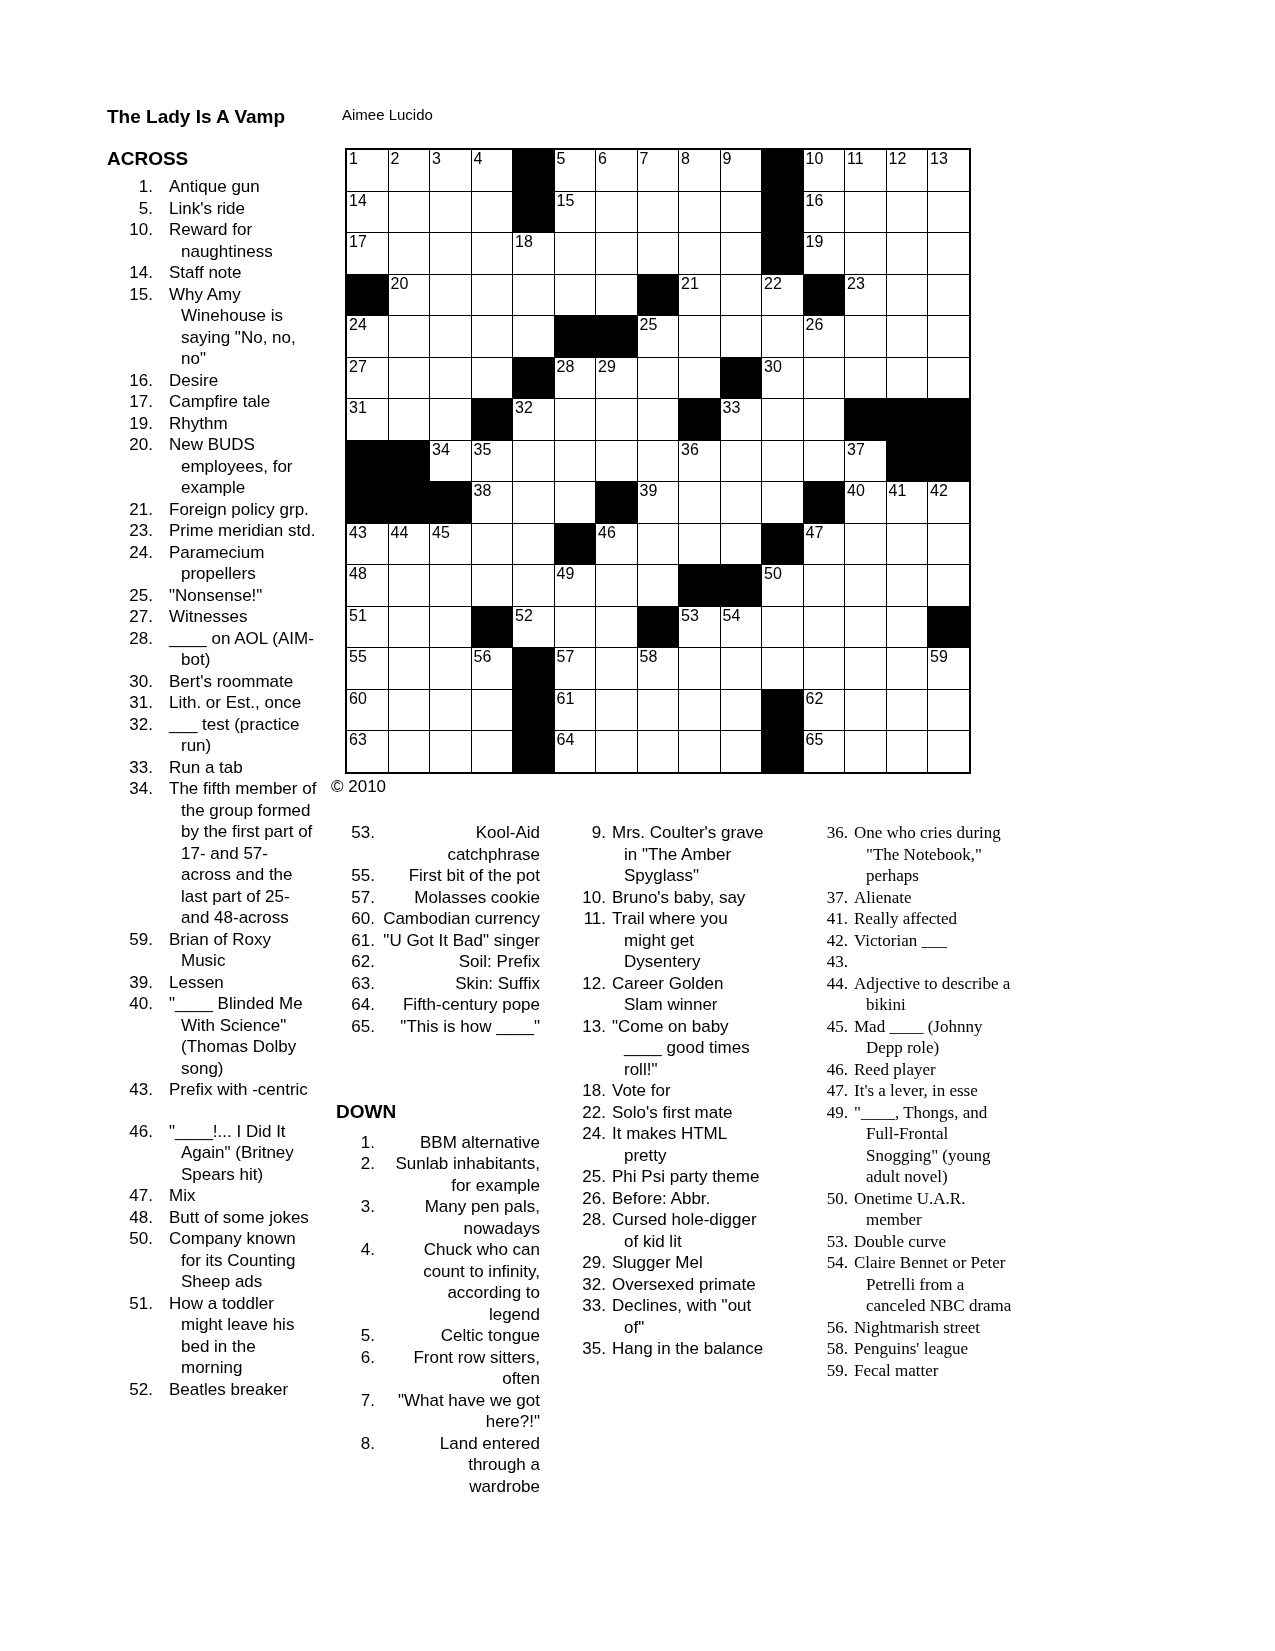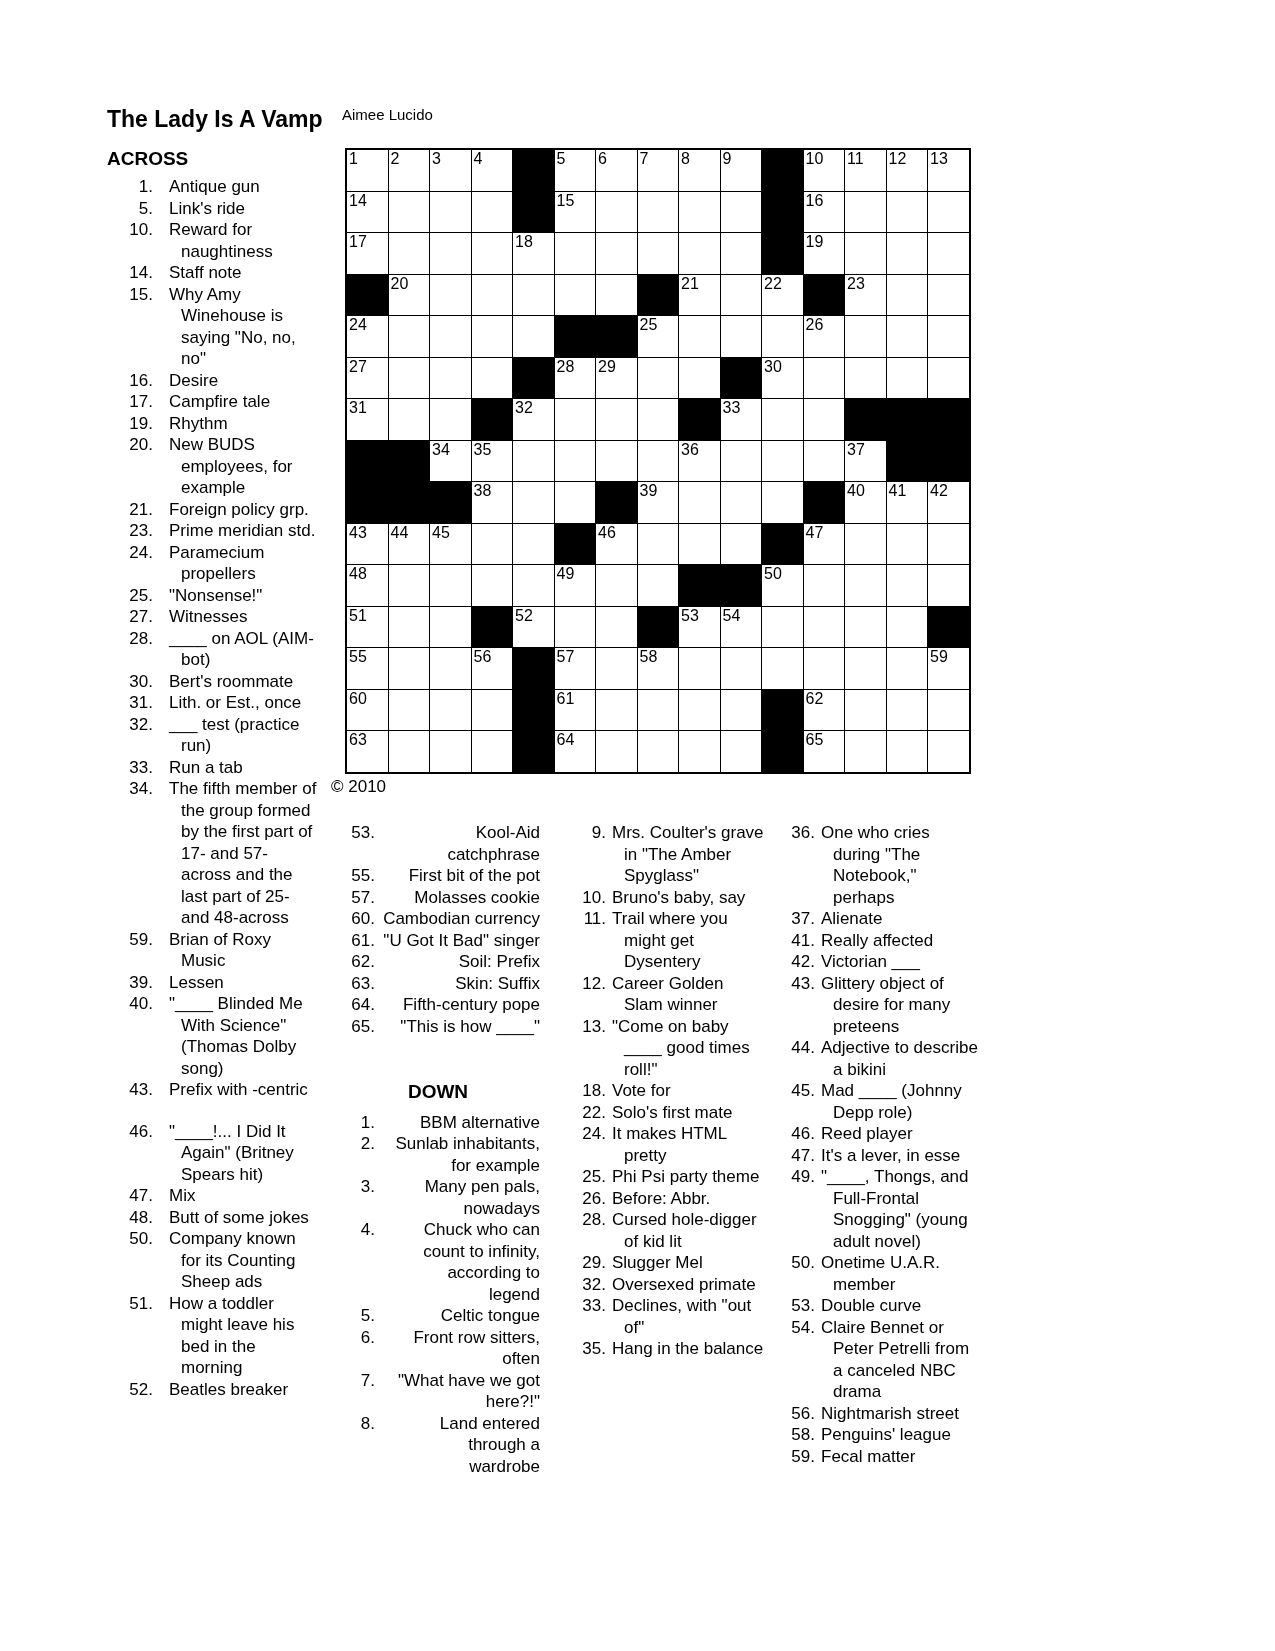--- a/index.html
+++ b/index.html
@@ -1,37 +1,37 @@
 <!DOCTYPE html>
 <html><head>
 <meta charset="utf-8">
 <style>
   html,body{margin:0;padding:0;background:#fff;}
   .page{position:relative;width:1275px;height:1651px;background:#ffffff;
         font-family:"Liberation Sans","DejaVu Sans",sans-serif;color:#000;}
-  .title{position:absolute;left:107px;top:106px;font-size:23px;font-weight:bold;white-space:nowrap;}
+  .title{position:absolute;left:107px;top:106px;font-size:19px;font-weight:bold;white-space:nowrap;}
   .author{position:absolute;left:342px;top:106px;font-size:15px;white-space:nowrap;}
   .hdr{font-size:19px;font-weight:bold;}
   .across-hdr{position:absolute;left:107px;top:148px;}
-  .sec-hdr{margin-top:44px;margin-bottom:9px;margin-left:-4px;text-align:center;}
+  .sec-hdr{margin-top:64px;margin-bottom:9px;margin-left:-4px;}
   .clue-col{position:absolute;font-size:17px;line-height:21.5px;}
   .clue{display:flex;align-items:flex-start;}
   .clue.gap{margin-top:20px;}
   .clue-num{flex:0 0 auto;text-align:right;white-space:nowrap;}
   .clue-text{padding-left:12px;text-indent:-12px;}
   #col1{left:107px;top:176px;width:210px;}
   #col1 .clue-num{width:46px;}
   #col1 .clue-text{width:149px;margin-left:16px;}
   #col2{left:340px;top:822px;width:200px;}
   #col2 .clue-num{width:35px;}
   #col2 .clue-text{width:152px;margin-left:6px;text-align:right;}
   #col3{left:571px;top:822px;width:195px;}
   #col3 .clue-num{width:35px;}
   #col3 .clue-text{width:147px;margin-left:6px;}
-  #col4{left:780px;top:822px;width:200px;}
+  #col4{left:813px;top:822px;width:200px;font-family:Liberation Serif, serif;}
   #col4 .clue-num{width:35px;}
   #col4 .clue-text{width:150px;margin-left:6px;}
   .grid{position:absolute;left:345px;top:148px;display:grid;
         grid-template-columns:repeat(15,40.5px);grid-auto-rows:40.5px;
         gap:1px;background:#000;border:2px solid #000;}
   .cell{background:#fff;position:relative;}
   .cell.black{background:#000;}
   .cnum{position:absolute;top:0;left:2px;font-size:16px;line-height:18px;}
   .copyright{position:absolute;left:331px;top:777px;font-size:17px;}
 </style>
@@ -667,21 +667,20 @@
       <div class="clue">
         <span class="clue-num">41.</span>
         <span class="clue-text">Really affected</span>
       </div>
       <div class="clue">
         <span class="clue-num">42.</span>
         <span class="clue-text">Victorian ___</span>
       </div>
       <div class="clue">
         <span class="clue-num">43.</span>
-        <span class="clue-text">Glittery object of desire for many preteens</span>
       </div>
       <div class="clue">
         <span class="clue-num">44.</span>
         <span class="clue-text">Adjective to describe a bikini</span>
       </div>
       <div class="clue">
         <span class="clue-num">45.</span>
         <span class="clue-text">Mad ____ (Johnny Depp role)</span>
       </div>
       <div class="clue">

